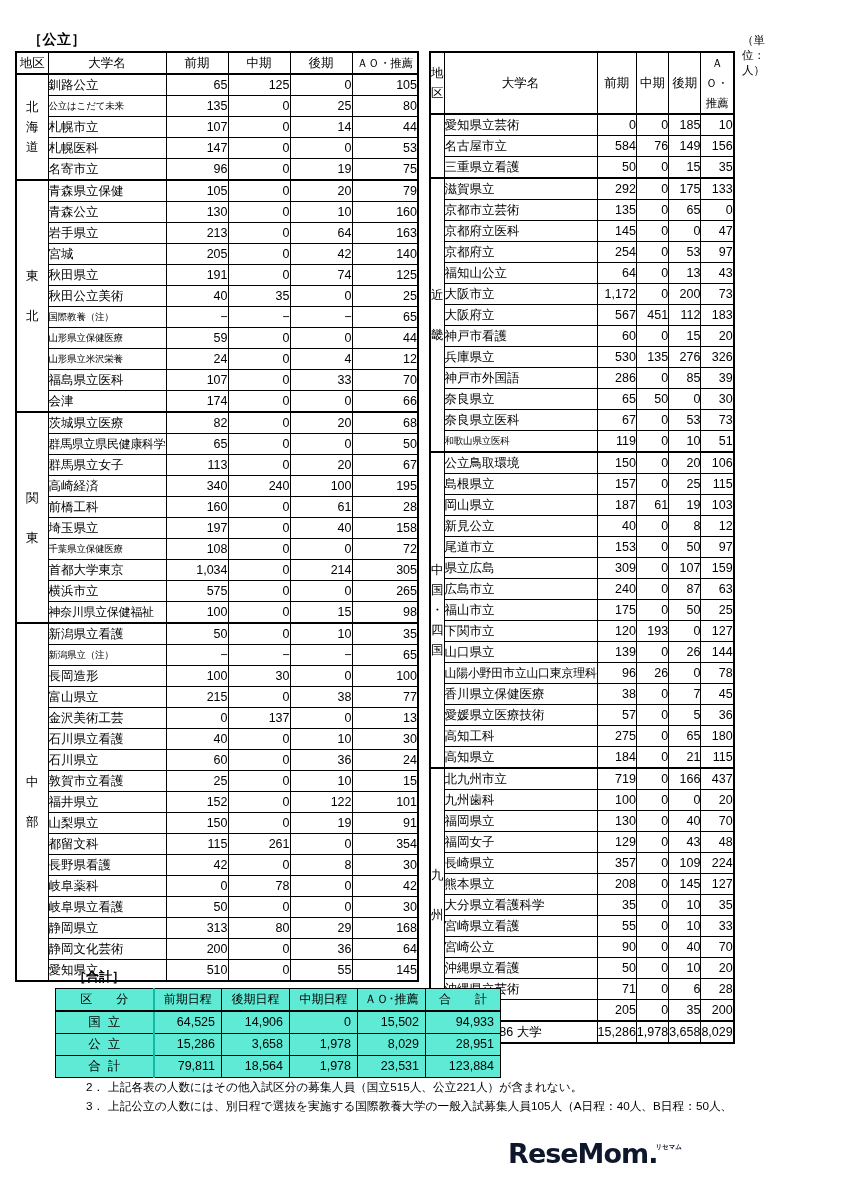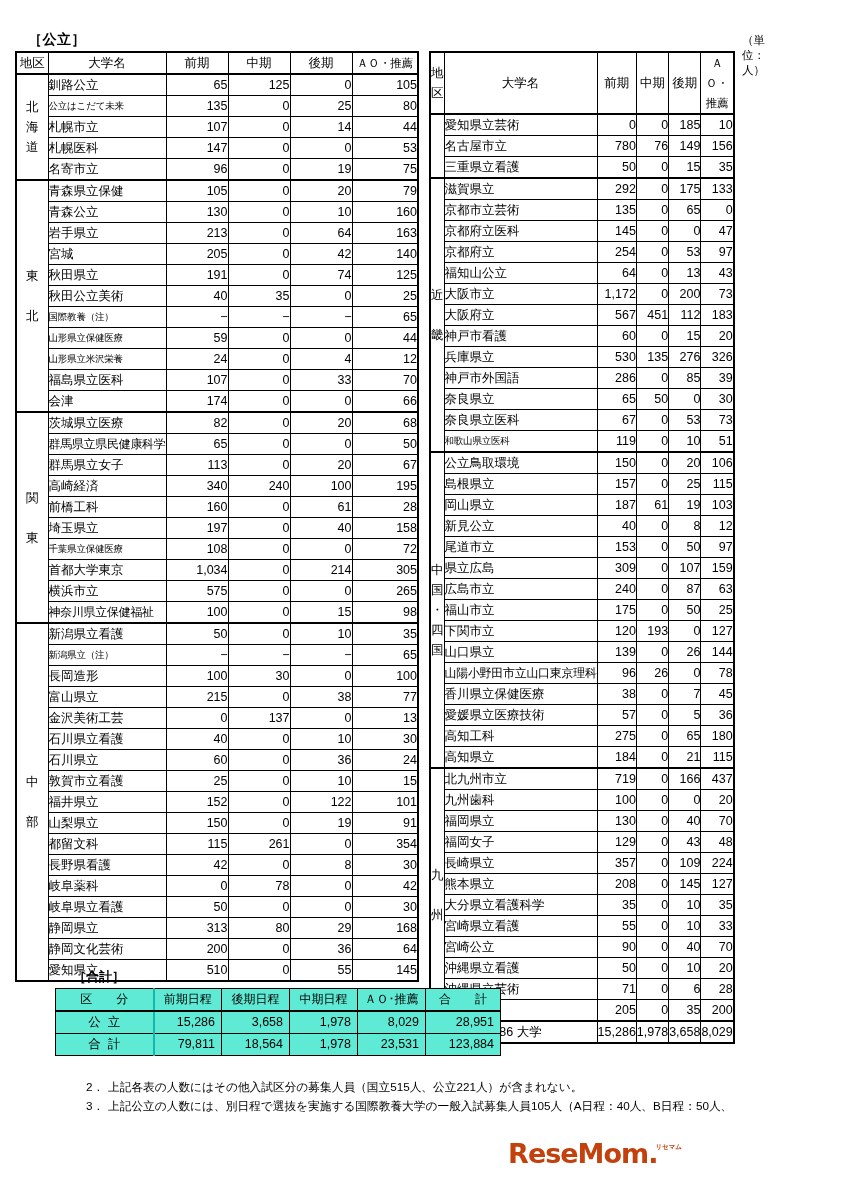--- a/index.html
+++ b/index.html
@@ -129,21 +129,21 @@
   }
   .notes .row { display: block; }
   .notes .marker { display: inline-block; width: 34px; }
   .notes .num { display: inline-block; width: 22px; }
   .notes .indent { display: inline-block; width: 56px; }
 
   
   .logo {
     position: absolute; right: 18px; top: 1138px;
     font-size: 27px; font-weight: bold;
-    color: #c2410c; letter-spacing: -1px;
+    color: #0f172a; letter-spacing: -1px;
     font-family: "DejaVu Sans", sans-serif;
   }
   .logo .ruby {
     font-size: 6.5px; letter-spacing: 0px; font-weight: bold;
     position: relative; top: -14px; left: -2px;
   }
 </style>
 </head>
 <body>
 
@@ -522,21 +522,21 @@
           <tr class="grp-start">
             <td class="region" rowspan="3"></td>
             <td class="uname">愛知県立芸術</td>
             <td class="num">0</td>
             <td class="num">0</td>
             <td class="num">185</td>
             <td class="num">10</td>
           </tr>
           <tr>
             <td class="uname">名古屋市立</td>
-            <td class="num">780</td>
+            <td class="num">584</td>
             <td class="num">76</td>
             <td class="num">149</td>
             <td class="num">156</td>
           </tr>
           <tr>
             <td class="uname">三重県立看護</td>
             <td class="num">50</td>
             <td class="num">0</td>
             <td class="num">15</td>
             <td class="num">35</td>
@@ -867,20 +867,28 @@
           <td class="sh">区　　分</td>
           <td class="sh sepL">前期日程</td>
           <td class="sh">後期日程</td>
           <td class="sh">中期日程</td>
           <td class="sh">ＡＯ･推薦</td>
           <td class="sh">合　　計</td>
         </tr>
       </thead>
       <tbody id="summary-body">
           <tr>
+            <td class="skub">国立</td>
+            <td class="snum sepL">64,525</td>
+            <td class="snum">14,906</td>
+            <td class="snum">0</td>
+            <td class="snum">15,502</td>
+            <td class="snum">94,933</td>
+          </tr>
+          <tr>
             <td class="skub">公立</td>
             <td class="snum sepL">15,286</td>
             <td class="snum">3,658</td>
             <td class="snum">1,978</td>
             <td class="snum">8,029</td>
             <td class="snum">28,951</td>
           </tr>
           <tr>
             <td class="skub">合計</td>
             <td class="snum sepL">79,811</td>

